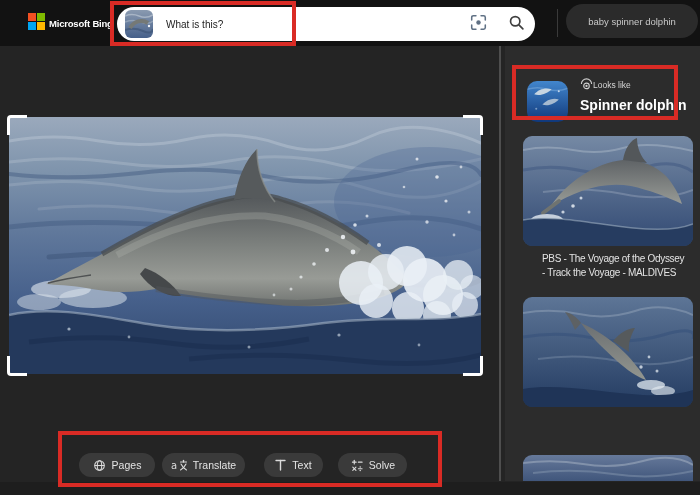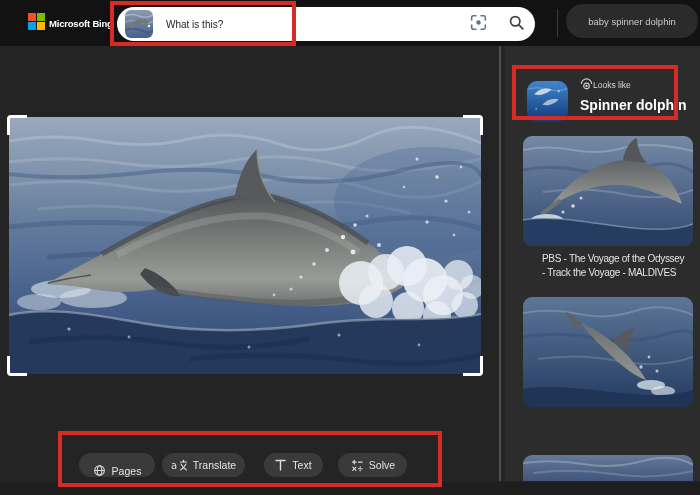--- a/index.html
+++ b/index.html
@@ -31,21 +31,21 @@
   .handle{position:absolute;width:17px;height:17px;border:0 solid #fff;}
   .h-tl{left:-2px;top:-2px;border-top-width:3px;border-left-width:3px;border-top-left-radius:4px;}
   .h-tr{right:-2px;top:-2px;border-top-width:3px;border-right-width:3px;border-top-right-radius:4px;}
   .h-bl{left:-2px;bottom:-2px;border-bottom-width:3px;border-left-width:3px;border-bottom-left-radius:4px;}
   .h-br{right:-2px;bottom:-2px;border-bottom-width:3px;border-right-width:3px;border-bottom-right-radius:4px;}
 
   
   .toolbtn{top:453px;height:24px;background:#3a3a3a;border-radius:12px;display:flex;
            align-items:center;justify-content:center;gap:6px;color:#e3e3e3;font-size:10.5px;
            border:none;padding:0;cursor:pointer;}
-  .btn-pages{left:79px;width:76px;align-items:flex-end;} .btn-translate{left:162px;width:83px;}
+  .btn-pages{left:79px;width:76px;} .btn-translate{left:162px;width:83px;}
   .btn-text{left:264px;width:59px;} .btn-solve{left:338px;width:69px;}
   .toolbtn .ic{display:flex;align-items:center;}
 
   
   .scrolltrack{left:499px;top:46px;width:2px;height:435px;background:#4e4e4e;}
   .sidepanel{left:505px;top:46px;width:195px;height:435px;background:#2c2c2c;overflow:hidden;}
   .llthumb{left:22px;top:35px;width:41px;height:41px;border-radius:10px;overflow:hidden;}
   .llrow{left:75px;top:32px;display:flex;align-items:center;gap:0;color:#d6d6d6;font-size:8.5px;}
   .lltitle{left:75px;top:51px;color:#fff;font-size:14px;font-weight:600;}
   .resimg{left:18px;width:170px;height:110px;border-radius:9px;overflow:hidden;}

